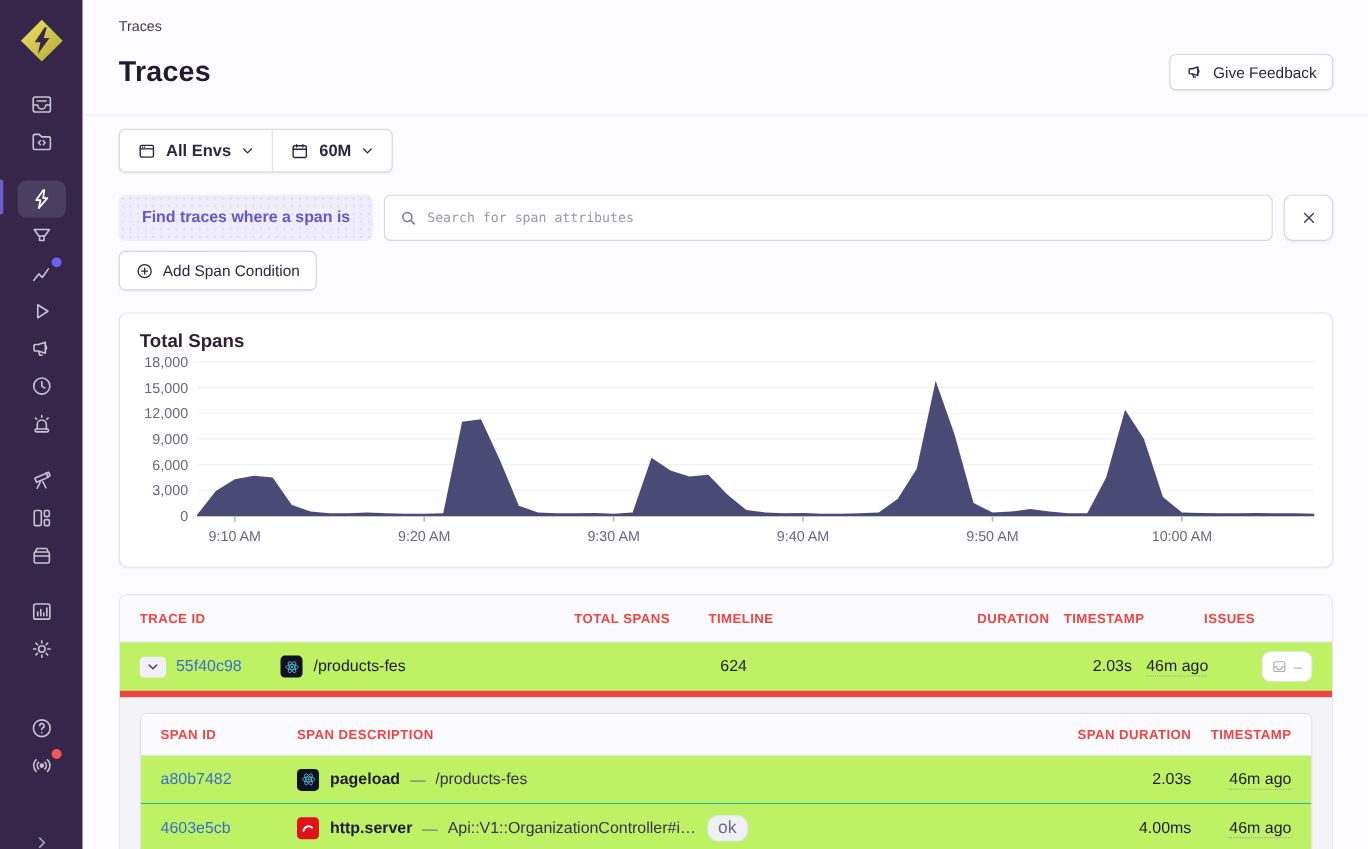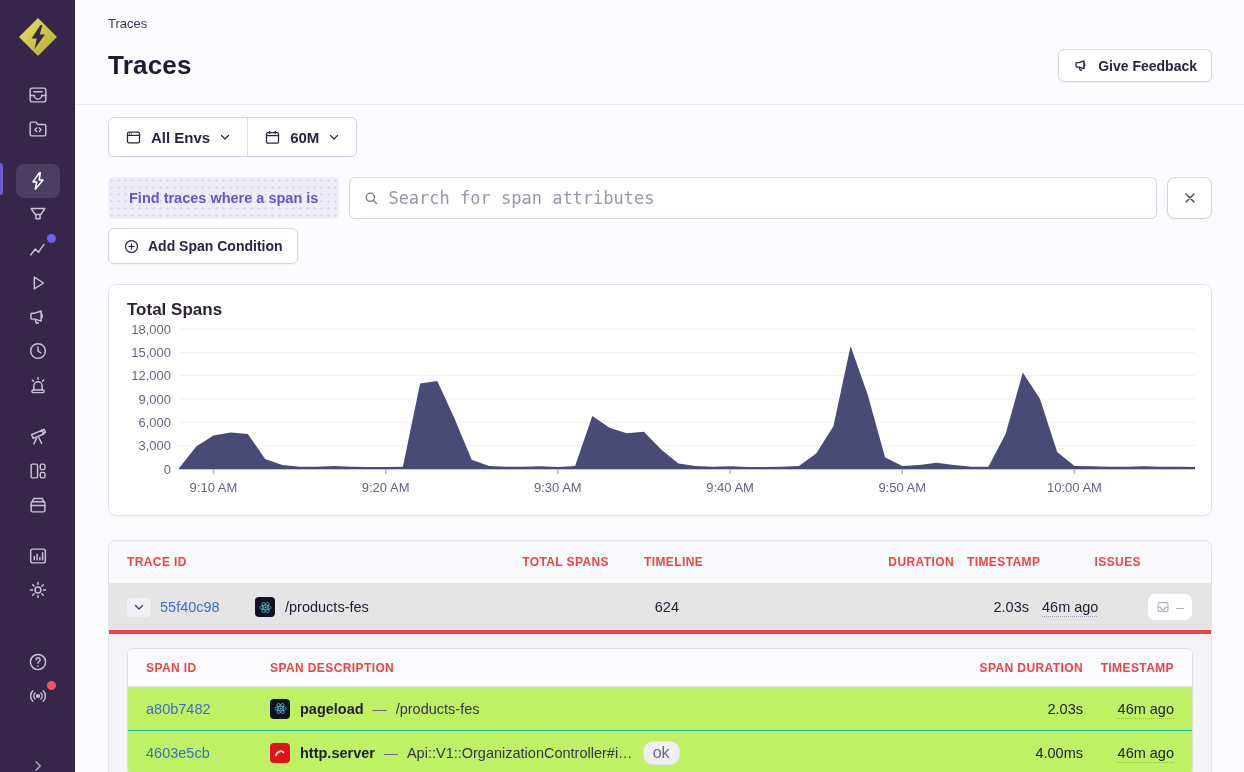--- a/index.html
+++ b/index.html
@@ -42,21 +42,21 @@
   
   .main { flex:1; padding:0 32px 0 33px; overflow:hidden; position:relative; }
   .page-header { padding-top:16px; }
   .breadcrumb { font-size:13px; color:#40384f; cursor:pointer; }
   .title-row { display:flex; justify-content:space-between; align-items:center; margin-top:18px; }
   .page-title { font-size:26px; font-weight:700; color:#201a33; letter-spacing:0.2px; }
   .btn {
     display:inline-flex; align-items:center; gap:8px;
     background:#fff; border:1px solid #d8d2e1; border-radius:6px;
     font-family:"Liberation Sans", sans-serif;
-    font-size:14px; font-weight:700; color:#2b2440; cursor:pointer;
+    font-size:14px; font-weight:400; color:#2b2440; cursor:pointer;
     box-shadow:0 1px 2px rgba(43,34,81,0.05);
   }
   .feedback-btn { padding:7px 14px; }
   .header-divider { border-bottom:1px solid #ecebf1; margin:22px -32px 0 -33px; }
 
   
   .filter-bar {
     margin-top:12px; display:inline-flex; height:40px;
     background:#fff; border:1px solid #d8d2e1; border-radius:6px;
     box-shadow:0 1px 2px rgba(43,34,81,0.05); overflow:hidden;
@@ -75,21 +75,21 @@
     background-image:radial-gradient(#ddd8f0 1px, transparent 1.2px);
     background-size:7px 7px;
     color:#6358c5; font-weight:700; font-size:14.5px; white-space:nowrap;
   }
   .search-box {
     flex:1; display:flex; align-items:center; gap:9px; padding:0 13px;
     background:#fff; border:1px solid #d8d2e1; border-radius:6px;
   }
   .search-box input {
     flex:1; border:none; outline:none; background:transparent;
-    font-family:"DejaVu Sans Mono", monospace; font-size:17px; color:#c2410c;
+    font-family:"DejaVu Sans Mono", monospace; font-size:12px; color:#c2410c;
   }
   .search-box input::placeholder { color:#9c95ad; }
   .clear-btn { width:45px; border-radius:8px; justify-content:center; }
 
   .add-condition { margin-top:9px; height:36px; padding:0 14px; }
 
   
   .chart-panel {
     margin-top:20px; height:232px; background:#fff;
     border:1px solid #e5e1ec; border-radius:8px;
@@ -108,21 +108,21 @@
   .t-head, .t-row {
     display:grid;
     grid-template-columns:128px minmax(0,1fr) 70px 275px 75px 112px 52px;
     align-items:center; padding:0 18px;
   }
   .t-head { height:43px; background:#faf9fc; border-bottom:1px solid #e9e6ef; }
   .col-label {
     font-size:12px; font-weight:700; text-transform:uppercase;
     letter-spacing:0.4px; color:#ef4444; white-space:nowrap;
   }
-  .t-row { height:50px; background:#e5e5e5; border-bottom:4px solid #ef4444; }
+  .t-row { height:50px; background:#bef264; border-bottom:6px solid #ef4444; }
   .ta-r { text-align:right; justify-self:end; }
   .cell-flex { display:flex; align-items:center; min-width:0; }
   .chev-pill {
     width:24px; height:19px; border-radius:4px; background:#f2f0f6; border:none;
     display:flex; align-items:center; justify-content:center; color:#443c5c;
     margin-right:9px; cursor:pointer; flex:0 0 auto;
   }
   .link { color:#3b6ecc; font-size:14.5px; text-decoration:none; cursor:pointer; }
   .plat-icon {
     width:20px; height:20px; border-radius:4px; margin-right:10px;

